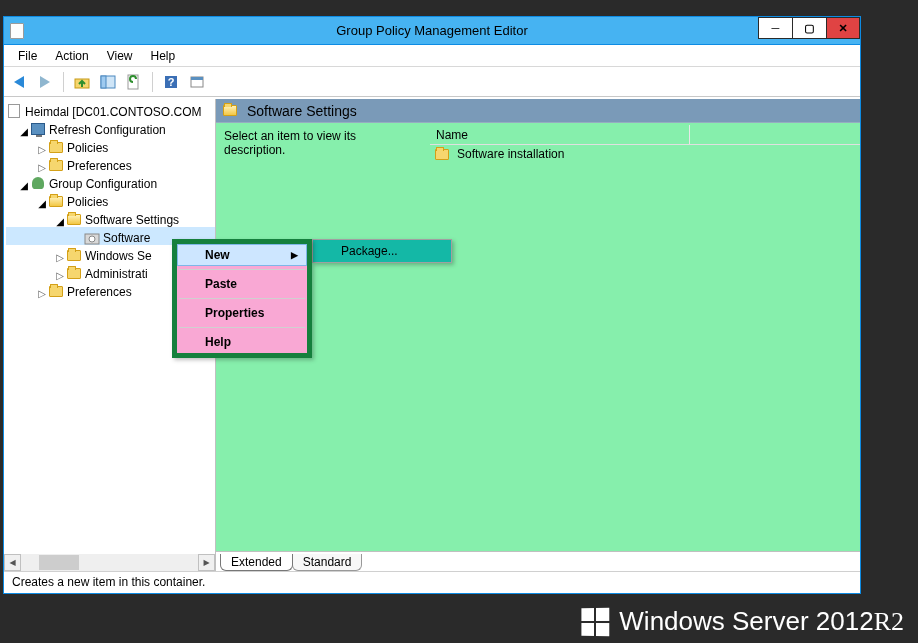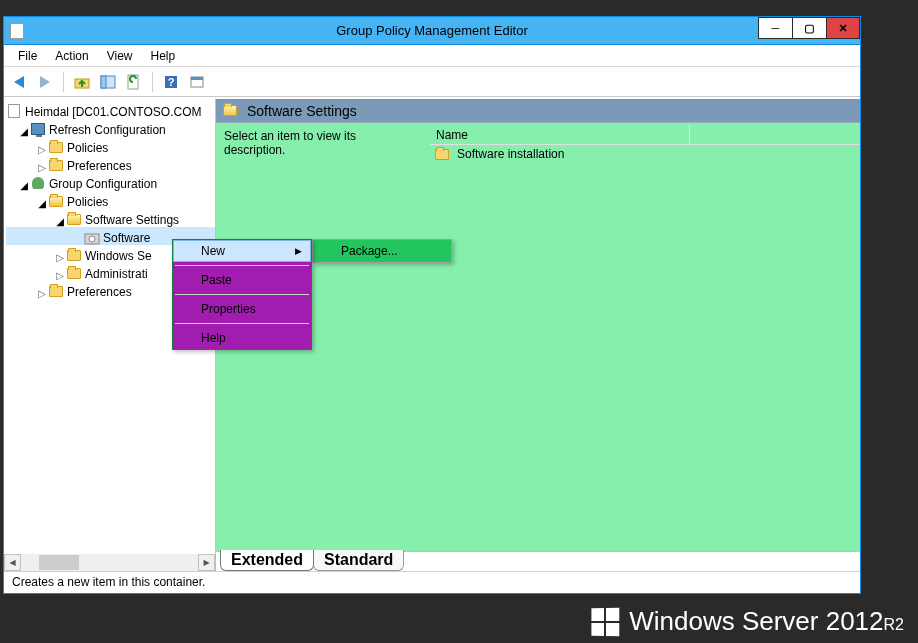--- a/index.html
+++ b/index.html
@@ -214,74 +214,74 @@
     align-items:flex-end;
     border-top:1px solid #c0c0c0;
     background:#fff;
     padding-left:4px;
   }
   .tab {
     border:1px solid #999;
     border-top:none;
     border-radius:0 0 6px 6px;
     padding:1px 10px;
-    font-size:16px;
+    font-size:12px;
     background:#f8f8f8;
     margin-right:-1px;
     position:relative;
-    font-weight:bold;
   }
   .tab.active { background:#fff; z-index:1; border-color:#777;}
   .statusbar {
     position:absolute;
     bottom:0;
     left:0; right:0;
     height:22px;
     background:#fff;
     border-top:1px solid #d0d0d0;
     font-size:12px;
     padding:3px 8px;
   }
   .ctxmenu {
     position:absolute;
-    background:#a21caf;
-    border:1px solid #15803d;
+    background:#f9a8d4;
+    border:5px solid #15803d;
     box-shadow:2px 2px 4px rgba(0,0,0,.25);
     font-size:12px;
     z-index:50;
+    font-weight:bold;
   }
   .ctxmenu .mitem {
     padding:4px 24px 4px 28px;
     position:relative;
     height:22px;
     display:flex;
     align-items:center;
   }
   .ctxmenu .mitem.hi { background:#cde6ff; border:1px solid #7eb6e8; padding:3px 23px 3px 27px;}
   .ctxmenu .msep { height:1px; background:#d0d0d0; margin:3px 2px; }
   .ctxmenu .sub-arrow { position:absolute; right:8px; font-size:9px; }
   .submenu {
     position:absolute;
-    background:#22c55e;
+    background:#14b8a6;
     border:1px solid #a0a0a0;
     box-shadow:2px 2px 4px rgba(0,0,0,.25);
   }
   .submenu .mitem { padding:4px 40px 4px 28px; height:22px; display:flex; align-items:center;}
   .branding {
     position:absolute;
     bottom: 6px;
     right: 14px;
     color:#fff;
     display:flex;
     align-items:center;
     gap:10px;
     font-size:26px;
     font-weight:300;
   }
-  .branding .r2 { font-size:16px; vertical-align: baseline; }
+  .branding .r2 { font-size:26px; vertical-align: baseline; font-family: Liberation Serif, serif; }
   .winlogo { display:grid; grid-template:repeat(2,13px)/repeat(2,13px); gap:2px; transform: perspective(60px) rotateY(-6deg); }
   .winlogo div { background:#fff; }
   svg.small-ico { width:16px; height:16px; }
 </style>
 </head>
 <body>
 
 <div class="window">
 
   <div class="titlebar">

